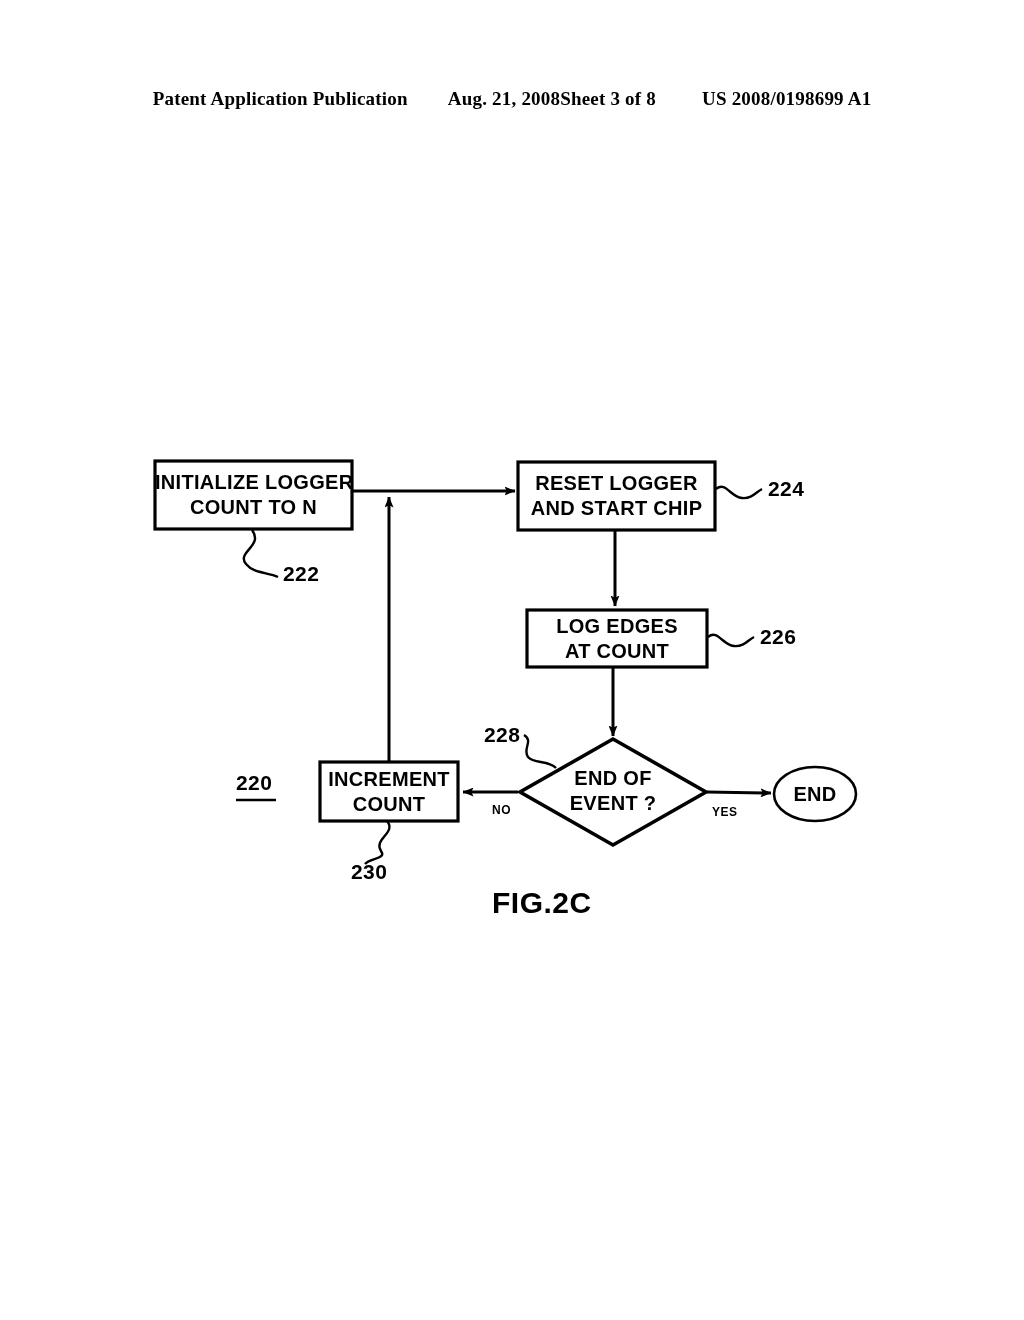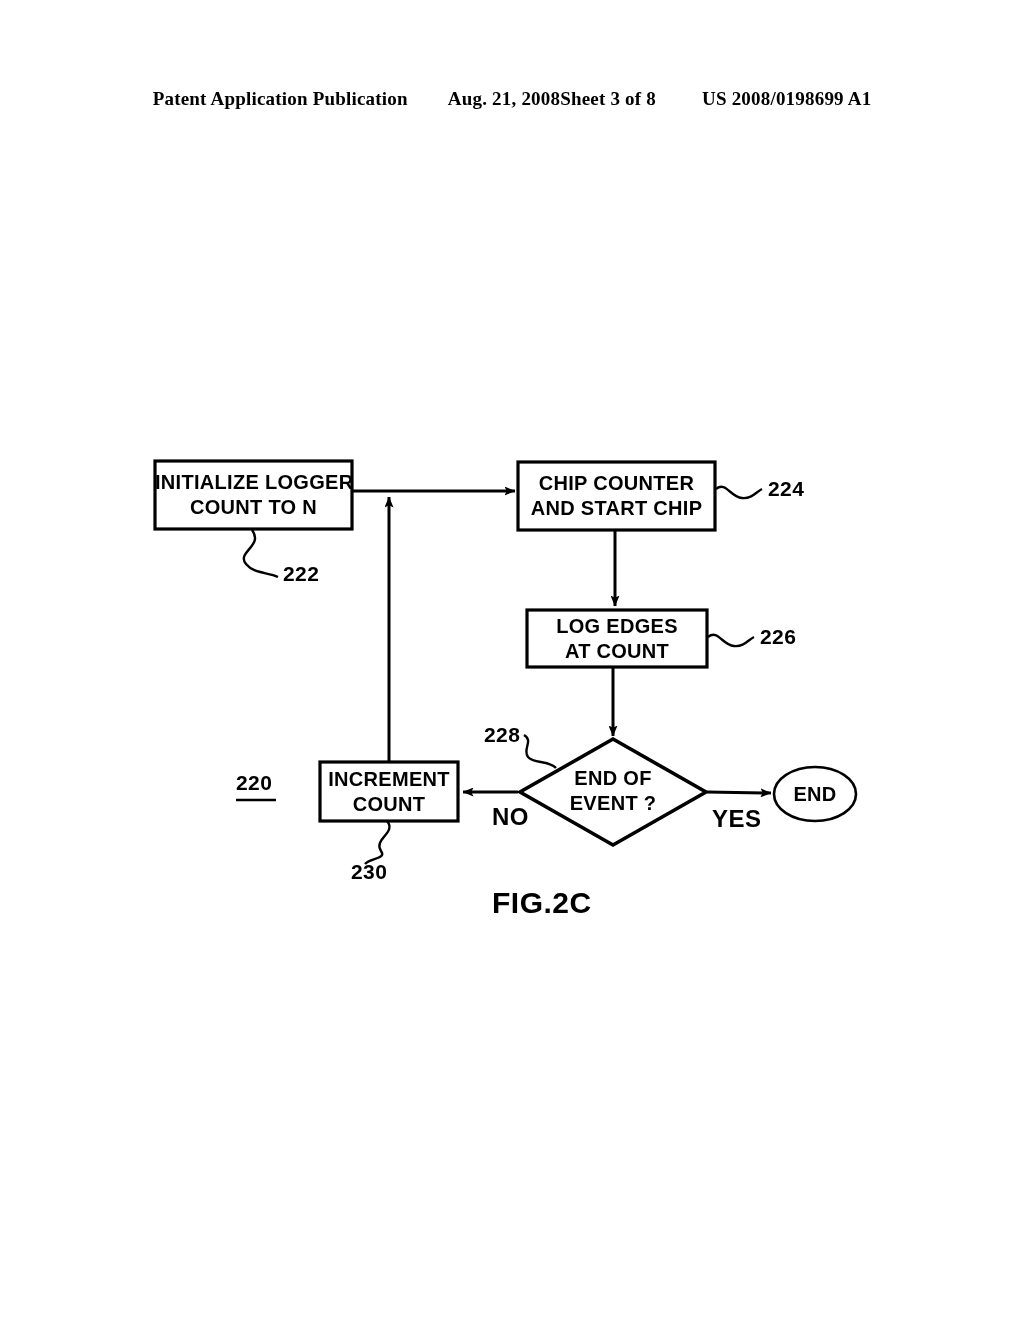--- a/index.html
+++ b/index.html
@@ -70,21 +70,21 @@
     font-weight: bold;
     font-size: 21px;
     letter-spacing: 0.4px;
     color: #000000;
     white-space: nowrap;
   }
   .branch-label {
     position: absolute;
     font-family: "Liberation Sans", sans-serif;
     font-weight: bold;
-    font-size: 24px;
+    font-size: 12px;
     letter-spacing: 0.5px;
     color: #000;
     white-space: nowrap;
   }
   .fig-caption {
     position: absolute;
     font-family: "Liberation Sans", sans-serif;
     font-weight: bold;
     font-size: 30px;
     letter-spacing: 0.5px;
@@ -156,21 +156,21 @@
 
     <path d="M236,800 L276,800" fill="none" stroke="#000" stroke-width="2.6"></path>
   </svg>
 
   <div class="node-text" style="left:155px; top:470px; width:197px;">
     <div>INITIALIZE LOGGER</div>
     <div>COUNT TO N</div>
   </div>
 
   <div class="node-text" style="left:518px; top:471px; width:197px;">
-    <div>CHIP COUNTER</div>
+    <div>RESET LOGGER</div>
     <div>AND START CHIP</div>
   </div>
 
   <div class="node-text" style="left:533px; top:766px; width:160px;">
     <div>END OF</div>
     <div>EVENT ?</div>
   </div>
 
   <div class="node-text" style="left:527px; top:614px; width:180px;">
     <div>LOG EDGES</div>

